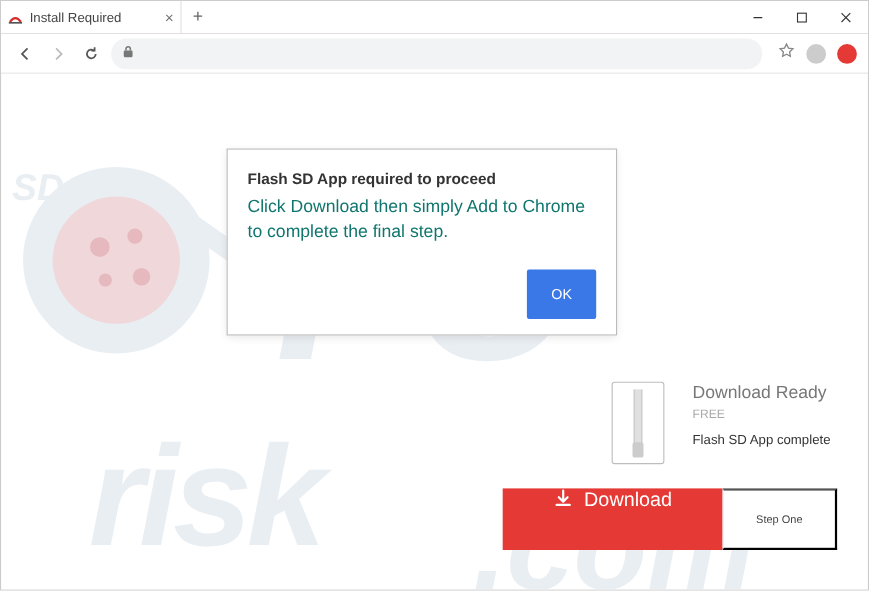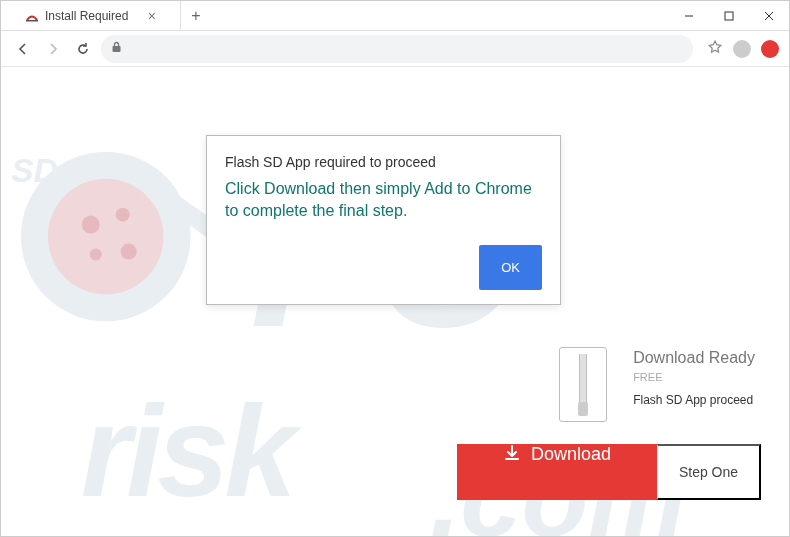--- a/index.html
+++ b/index.html
@@ -1,19 +1,19 @@
 <!DOCTYPE html>
 <html><head>
 <meta charset="utf-8">
 <style>
 *{margin:0;padding:0;box-sizing:border-box;font-family:"Segoe UI",Arial,sans-serif}
 body{background:#fff;width:790px;height:537px;overflow:hidden;position:relative}
 .window{width:100%;height:100%;border:1px solid #ccc;background:#fff;display:flex;flex-direction:column}
 .titlebar{height:30px;background:#fff;display:flex;align-items:stretch;border-bottom:1px solid #e0e0e0}
-.tab{width:180px;background:#fff;border-right:1px solid #e0e0e0;display:flex;align-items:center;padding:0 24px;gap:6px;font-size:12px;color:#444}
+.tab{width:164px;background:#fff;border-right:1px solid #e0e0e0;display:flex;align-items:center;padding:0 6px;gap:6px;font-size:12px;color:#444}
 .tab-icon{width:14px;height:14px;display:flex;align-items:center;justify-content:center}
 .tab-close{margin-left:auto;color:#777;font-size:14px;cursor:pointer}
 .newtab{width:30px;display:flex;align-items:center;justify-content:center;color:#666;font-size:16px;cursor:pointer}
 .spacer{flex:1}
 .winbtns{display:flex}
 .winbtn{width:40px;display:flex;align-items:center;justify-content:center;color:#444;cursor:pointer}
 .addrbar{height:36px;background:#fff;display:flex;align-items:center;padding:0 10px;gap:6px;border-bottom:1px solid #e5e5e5}
 .navbtn{width:24px;height:24px;display:flex;align-items:center;justify-content:center;color:#777;cursor:pointer}
 .navbtn.dim{color:#bbb}
 .omnibox{flex:1;height:28px;background:#f1f3f4;border-radius:14px;display:flex;align-items:center;padding:0 10px;gap:8px}
@@ -29,23 +29,23 @@
 .zipper{width:48px;height:75px;border:1px solid #bdbdbd;border-radius:3px;position:relative;background:#fff}
 .zipper::before{content:"";position:absolute;left:50%;top:6px;width:6px;height:50px;transform:translateX(-50%);background:linear-gradient(#e0e0e0,#e0e0e0);border-left:1px solid #bdbdbd;border-right:1px solid #bdbdbd}
 .zipper::after{content:"";position:absolute;left:50%;top:54px;width:10px;height:14px;transform:translateX(-50%);background:#ccc;border-radius:2px}
 .info-txt{display:flex;flex-direction:column;gap:4px;padding-top:2px}
 .dl-ready{font-size:16px;color:#777}
 .free{font-size:11px;color:#aaa}
 .req{font-size:12px;color:#333;margin-top:6px}
 .btn-row{position:absolute;right:28px;bottom:36px;display:flex;gap:0}
 .dl-btn{width:200px;height:56px;background:#e53935;color:#fff;font-size:18px;display:flex;align-items:flex-start;justify-content:center;gap:10px;cursor:pointer;border:none}
 .dl-icon{display:inline-flex}
-.step-btn{width:104px;height:56px;background:#fff;color:#444;font-size:14px;display:flex;align-items:center;justify-content:center;border-left:1px solid #eee;cursor:pointer}
+.step-btn{width:104px;height:56px;background:#fff;color:#444;font-size:10px;display:flex;align-items:center;justify-content:center;border-left:1px solid #eee;cursor:pointer}
 .dialog{position:absolute;left:205px;top:68px;width:355px;background:#fff;border:1px solid #bbb;box-shadow:0 2px 8px rgba(0,0,0,.1);padding:18px 18px 14px}
-.dlg-title{font-size:14px;color:#333;font-weight:400;margin-bottom:8px}
+.dlg-title{font-size:14px;color:#333;font-weight:700;margin-bottom:8px}
 .dlg-msg{font-size:16px;color:#0f766e;line-height:1.4}
 .dlg-actions{display:flex;justify-content:flex-end;margin-top:22px}
 .ok-btn{background:#3b78e7;color:#fff;border:none;padding:15px 22px;font-size:13px;cursor:pointer;border-radius:2px}
 </style>
 </head>
 <body>
 
 <div class="window">
  <div class="titlebar">
   <div class="tab">
@@ -132,21 +132,21 @@
    </g>
    <rect x="158" y="115" width="90" height="18" rx="9" fill="#e9eef3" transform="rotate(35 158 115)"></rect>
   </svg>
 
   <div class="page">
    <div class="info-row">
     <div class="zipper"></div>
     <div class="info-txt">
      <div class="dl-ready">Download Ready</div>
      <div class="free">FREE</div>
-     <div class="req">Flash SD App proceed</div>
+     <div class="req">Flash SD App complete</div>
     </div>
    </div>
    <div class="btn-row">
     <button class="dl-btn">
      <span class="dl-icon">
               <svg width="18" height="18" viewBox="0 0 18 18">
                 <path d="M9 2v9M5 8l4 4 4-4" fill="none" stroke="#fff" stroke-width="2" stroke-linecap="round" stroke-linejoin="round"></path>
                 <line x1="3" y1="15" x2="15" y2="15" stroke="#fff" stroke-width="2" stroke-linecap="round"></line>
               </svg>
             </span>

